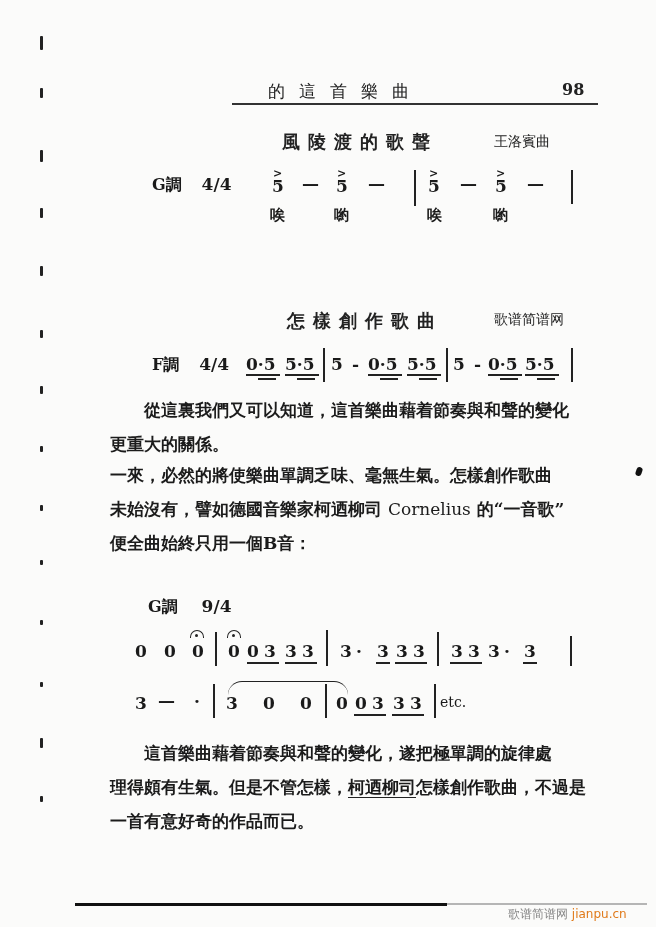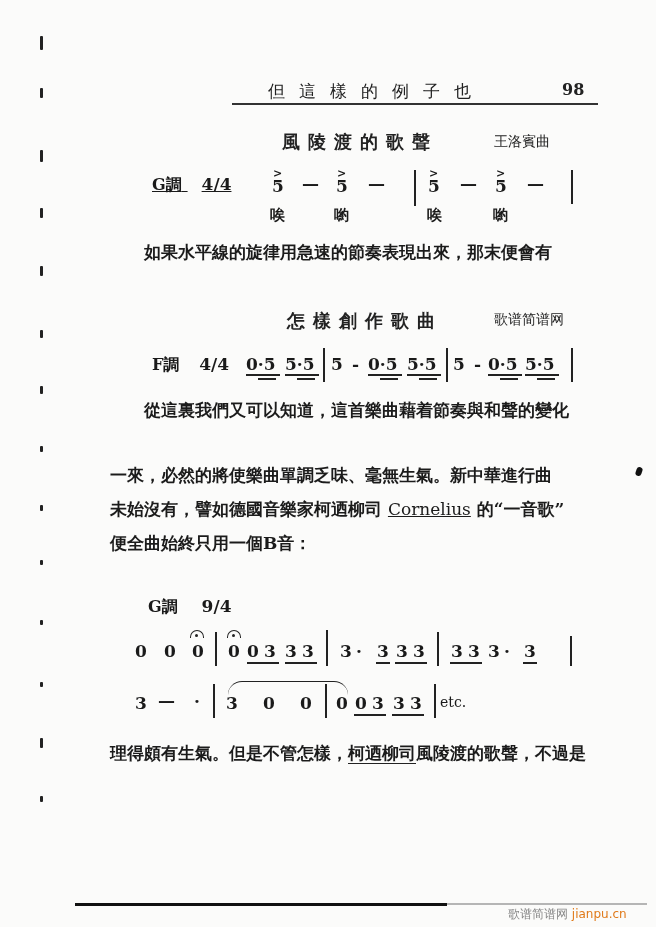--- a/index.html
+++ b/index.html
@@ -49,29 +49,29 @@
   <div class="edge-mark" style="top:505px;height:6px;"></div>
   <div class="edge-mark" style="top:560px;height:5px;"></div>
   <div class="edge-mark" style="top:620px;height:5px;"></div>
   <div class="edge-mark" style="top:682px;height:5px;"></div>
   <div class="edge-mark" style="top:738px;height:10px;"></div>
   <div class="edge-mark" style="top:796px;height:6px;"></div>
 </div>
 
 <div class="abs" style="left:636px;top:467px;width:6px;height:9px;background:#111;border-radius:3px;transform:rotate(20deg);"></div>
 
-<div class="abs header-title">但這樣的例子也</div>
+<div class="abs header-title">的這首樂曲</div>
 <div class="abs page-num">98</div>
 <div class="abs header-rule"></div>
 
 <div>
   <div class="abs song-title" style="left:282px;top:130px;">風陵渡的歌聲</div>
   <div class="abs composer" style="left:494px;top:133px;">王洛賓曲</div>
 
-  <div class="abs notation" style="left:152px;top:174px;text-decoration:underline;">
+  <div class="abs notation" style="left:152px;top:174px;">
     <span class="key-label">G調</span>
     <span style="margin-left:14px;">4/4</span>
   </div>
 
   <div class="notation">
     <span class="accent" style="left:273px;top:169px;">&gt;</span>
     <span class="note" style="left:272px;top:176px;">5</span>
     <span class="note" style="left:302px;top:174px;">—</span>
     <span class="accent" style="left:337px;top:169px;">&gt;</span>
     <span class="note" style="left:336px;top:176px;">5</span>
@@ -88,21 +88,20 @@
 
   <div>
     <span class="lyric" style="left:270px;top:206px;">唉</span>
     <span class="lyric" style="left:334px;top:206px;">喲</span>
     <span class="lyric" style="left:427px;top:206px;">唉</span>
     <span class="lyric" style="left:493px;top:206px;">喲</span>
   </div>
 </div>
 
 <div class="abs para" style="top:235px;">
-  <div><span class="indent"></span><span>如果水平線的旋律用急速的節奏表現出來，那末便會有</span></div>
 </div>
 
 <div>
   <div class="abs song-title" style="left:287px;top:309px;">怎樣創作歌曲</div>
   <div class="abs composer" style="left:494px;top:311px;">歌谱简谱网</div>
 
   <div class="abs notation" style="left:152px;top:354px;">
     <span class="key-label">F調</span>
     <span style="margin-left:14px;">4/4</span>
   </div>
@@ -131,26 +130,27 @@
     <div class="uline" style="left:500px;top:378px;width:18px;"></div>
     <span class="note" style="left:525px;top:354px;">5·5</span>
     <div class="uline" style="left:525px;top:374px;width:34px;"></div>
     <div class="uline" style="left:537px;top:378px;width:18px;"></div>
     <div class="bar" style="left:571px;top:348px;height:34px;"></div>
   </div>
 </div>
 
 <div class="abs para" style="top:393px;">
   <div><span class="indent"></span><span>從這裏我們又可以知道，這首樂曲藉着節奏與和聲的變化</span></div>
+  <div>更重大的關係。</div>
 </div>
 
 <div class="abs para" style="top:458px;">
-  <div>一來，必然的將使樂曲單調乏味、毫無生氣。新中華進行曲</div>
+  <div>一來，必然的將使樂曲單調乏味、毫無生氣。怎樣創作歌曲</div>
   <div>
-    <span>未始沒有，譬如德國音樂家柯迺柳司 </span><span style="font-weight:normal;text-decoration:underline;">Cornelius</span><span> 的“一音歌”</span>
+    <span>未始沒有，譬如德國音樂家柯迺柳司 </span><span style="font-weight:normal;">Cornelius</span><span> 的“一音歌”</span>
   </div>
   <div>便全曲始終只用一個B音：</div>
 </div>
 
 <div>
   <div class="abs notation" style="left:148px;top:596px;">
     <span class="key-label">G調</span>
     <span style="margin-left:18px;">9/4</span>
   </div>
 
@@ -203,23 +203,25 @@
     <div class="uline" style="left:354px;top:714px;width:32px;"></div>
     <span class="note" style="left:393px;top:693px;">3</span>
     <span class="note" style="left:410px;top:693px;">3</span>
     <div class="uline" style="left:392px;top:714px;width:32px;"></div>
     <div class="bar" style="left:434px;top:684px;height:34px;"></div>
     <span class="note" style="left:440px;top:694px;font-size:14px;font-weight:normal;">etc.</span>
   </div>
 </div>
 
 <div class="abs para" style="top:736px;">
+  <div><span class="indent"></span><span>這首樂曲藉着節奏與和聲的變化，遂把極單調的旋律處</span></div>
   <div>
-    <span>理得頗有生氣。但是不管怎樣，</span><span class="underline-text">柯迺柳司</span><span>風陵渡的歌聲，不過是</span>
-  </div>
+    <span>理得頗有生氣。但是不管怎樣，</span><span class="underline-text">柯迺柳司</span><span>怎樣創作歌曲，不過是</span>
+  </div>
+  <div>一首有意好奇的作品而已。</div>
 </div>
 
 <div class="abs footer-rule-dark"></div>
 <div class="abs footer-rule-light"></div>
 <div class="abs watermark">
   <span>歌谱简谱网</span>
   <span class="brand">jianpu.cn</span>
 </div>
 
 </body></html>

